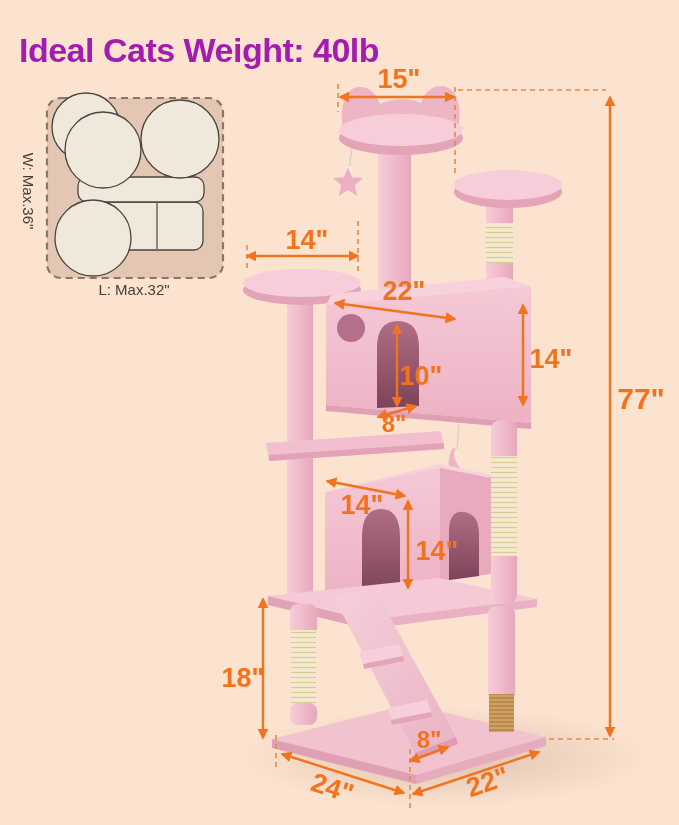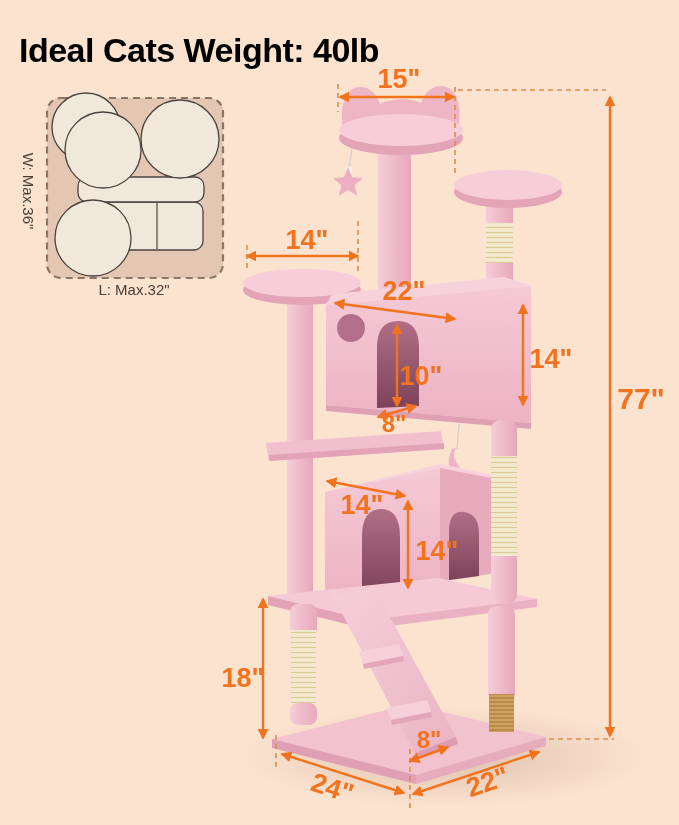--- a/index.html
+++ b/index.html
@@ -1,19 +1,19 @@
 <!DOCTYPE html>
 <html><head>
 <meta charset="utf-8">
 <style>
   html,body{margin:0;padding:0;background:#fce3cf;}
   .stage{position:relative;width:679px;height:825px;background:#fce3cf;overflow:hidden;
          font-family:"Liberation Sans",sans-serif;}
   .title{position:absolute;left:19px;top:31px;font-size:34px;font-weight:bold;
-         color:#000000;letter-spacing:-0.5px;white-space:nowrap;}
+         color:#a21caf;letter-spacing:-0.5px;white-space:nowrap;}
   svg{position:absolute;left:0;top:0;}
   .dim{stroke:#f2731d;stroke-width:2.4;fill:none;}
   .dash{stroke:#dd8c4a;stroke-width:1.6;fill:none;stroke-dasharray:5 4;}
   .dimtxt{font-family:"Liberation Sans",sans-serif;font-weight:bold;fill:#f2731d;
           font-size:27px;text-anchor:middle;}
   .dimtxt.small{font-size:24px;}
   .dimtxt.big{font-size:30px;}
   .fptxt{font-family:"Liberation Sans",sans-serif;fill:#453e39;font-size:15px;text-anchor:middle;}
   .fpshape{fill:#f0e9db;stroke:#4b4340;stroke-width:1.3;}
 </style>

